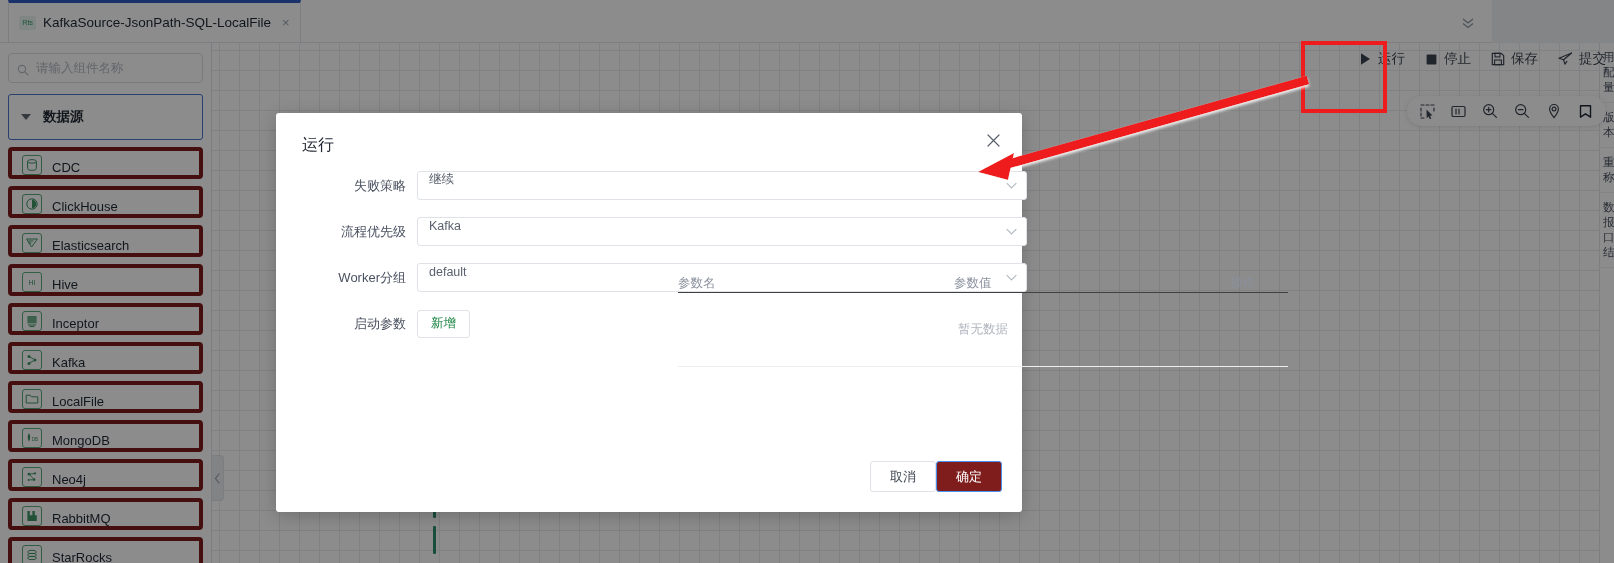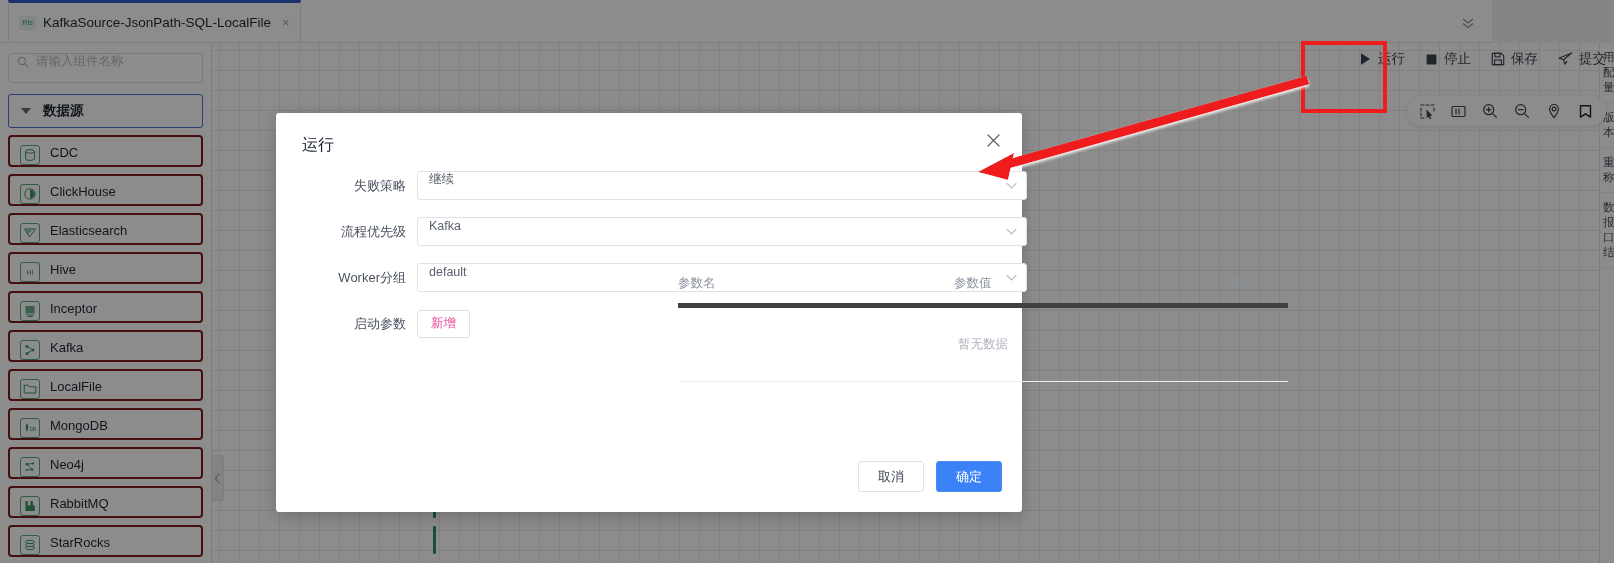--- a/index.html
+++ b/index.html
@@ -42,47 +42,47 @@
   }
 
   
   .sidebar {
     position: absolute; left: 0; top: 43px; width: 212px; height: 520px;
     background: #fff; border-right: 1px solid #e3e6eb;
     padding: 10px 8px 0 8px; overflow: hidden;
   }
   .search-box {
     position: relative; height: 30px; border: 1px solid #d9dde3;
-    border-radius: 4px; display: flex; align-items: flex-start;
+    border-radius: 4px; display: flex; align-items: center;
     padding: 0 8px; gap: 7px; background: #fff;
   }
   .search-icon { width: 12px; height: 12px; flex: 0 0 12px; display:block; }
   .search-input {
     border: 0; outline: 0; font-size: 12.5px; color: #1f2733;
     width: 100%; background: transparent;
     font-family: "Liberation Sans", sans-serif;
   }
   .search-input::placeholder { color: #b5bac2; }
 
   .group-head {
-    margin-top: 11px; height: 34px; border: 1px solid #4a74cc;
+    margin-top: 11px; height: 46px; border: 1px solid #4a74cc;
     border-radius: 3px; background: #fff;
     display: flex; align-items: center; gap: 12px; padding: 0 12px;
   }
   .caret-down {
     width: 0; height: 0; border-left: 5px solid transparent;
     border-right: 5px solid transparent; border-top: 6px solid #616875;
   }
   .group-head-label { font-size: 13.5px; color: #1f2733; font-weight: 600; }
 
   .comp-list { margin-top: 6px; }
   .comp-item {
-    height: 32px; margin-top: 7px; border: 2px solid #7f1d1d;
+    height: 32px; margin-top: 7px; border: 4px solid #7f1d1d;
     border-radius: 4px; background: #fff;
-    display: flex; align-items: flex-start; gap: 10px; padding: 8px 10px;
+    display: flex; align-items: flex-end; gap: 10px; padding: 0 10px;
     cursor: pointer;
   }
   .comp-ico {
     width: 20px; height: 20px; flex: 0 0 20px; border-radius: 3px;
     border: 1px solid #59a97e; color: #3f9466;
     display: flex; align-items: center; justify-content: center;
     font-size: 8px; overflow: hidden;
   }
   .comp-ico svg { display: block; }
   .comp-label { font-size: 13px; color: #1f2733; }
@@ -180,50 +180,50 @@
     border: 1px solid #dfe2e7; border-radius: 3px; background: #fff;
     display: flex; align-items: center; padding: 0 26px 12px 11px;
     font-size: 12.5px; color: #5a616d; cursor: pointer;
   }
   .sel-caret { position: absolute; right: 9px; top: 10px; }
   .sel-caret svg { display: block; }
 
   .btn-add {
     height: 28px; padding: 0 13px; border: 1px solid #dfe2e7;
     border-radius: 3px; background: #fff; cursor: pointer;
-    font-size: 12.5px; color: #ec4899;
+    font-size: 12.5px; color: #15803d;
     font-family: "Liberation Sans", sans-serif;
   }
 
   .table { position: absolute; left: 402px; top: 162px; width: 610px; }
   .t-head {
-    display: flex; padding-bottom: 11px;
-    border-bottom: 5px solid #404040;
+    display: flex; 
+    border-bottom: 1px solid #404040;
     font-size: 12.5px; color: #8a919d;
   }
   .t-c1 { width: 276px; }
   .t-c2 { width: 276px; text-align: left; }
   .t-c3 { width: 58px; }
   .t-empty {
     height: 74px; display: flex; align-items: center; justify-content: center;
     font-size: 12.5px; color: #b0b5bd;
     border-bottom: 1px solid #eceef1;
   }
 
   .modal-footer {
     position: absolute; right: 20px; bottom: 20px;
-    display: flex; align-items: flex-end; gap: 12px;
+    display: flex; align-items: flex-start; gap: 0;
   }
   .btn {
     height: 31px; padding: 0 19px; border-radius: 3px; cursor: pointer;
     font-size: 13px; font-family: "Liberation Sans", sans-serif;
     display: flex; align-items: center; justify-content: center;
   }
   .btn-cancel { border: 1px solid #dfe2e7; background: #fff; color: #3d4450; }
-  .btn-ok { border: 1px solid #4a90f0; background: #3b82f6; color: #fff; margin-top: 44px; }
+  .btn-ok { border: 1px solid #4a90f0; background: #7f1d1d; color: #fff; }
 
   
   .anno-box {
     position: absolute; left: 1301px; top: 41px; width: 86px; height: 72px;
     border: 4px solid #ee1c1c; z-index: 40; pointer-events: none;
   }
   .anno-arrow {
     position: absolute; left: 0; top: 0; width: 1614px; height: 563px;
     z-index: 41; pointer-events: none;
   }

